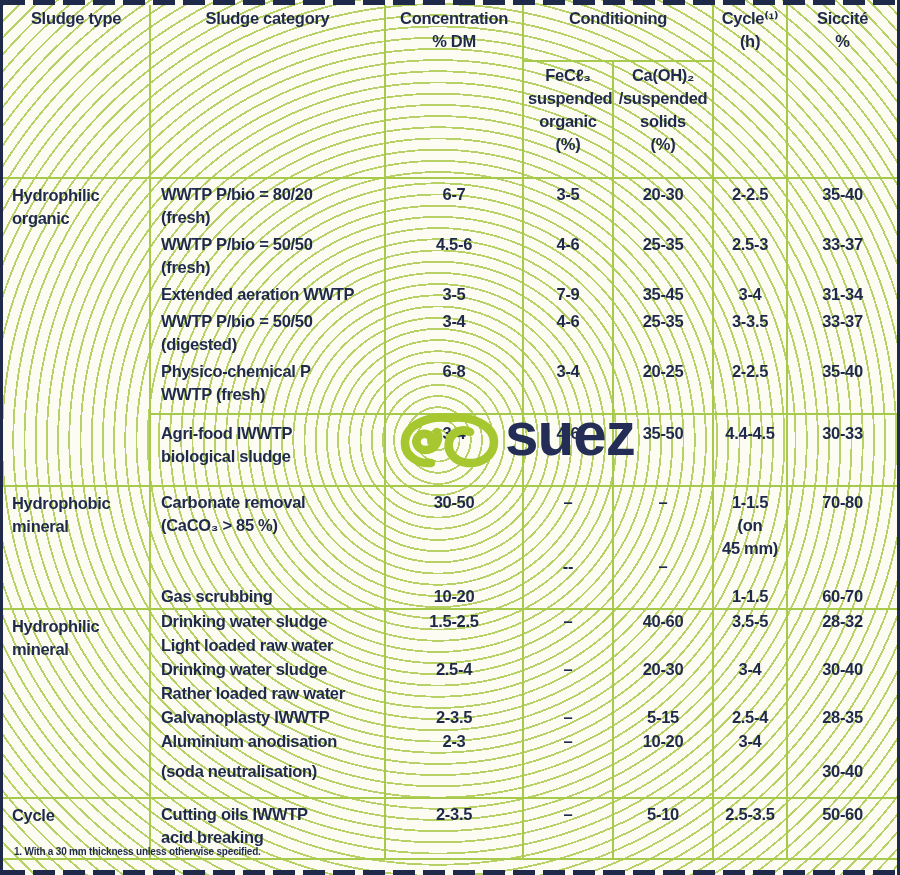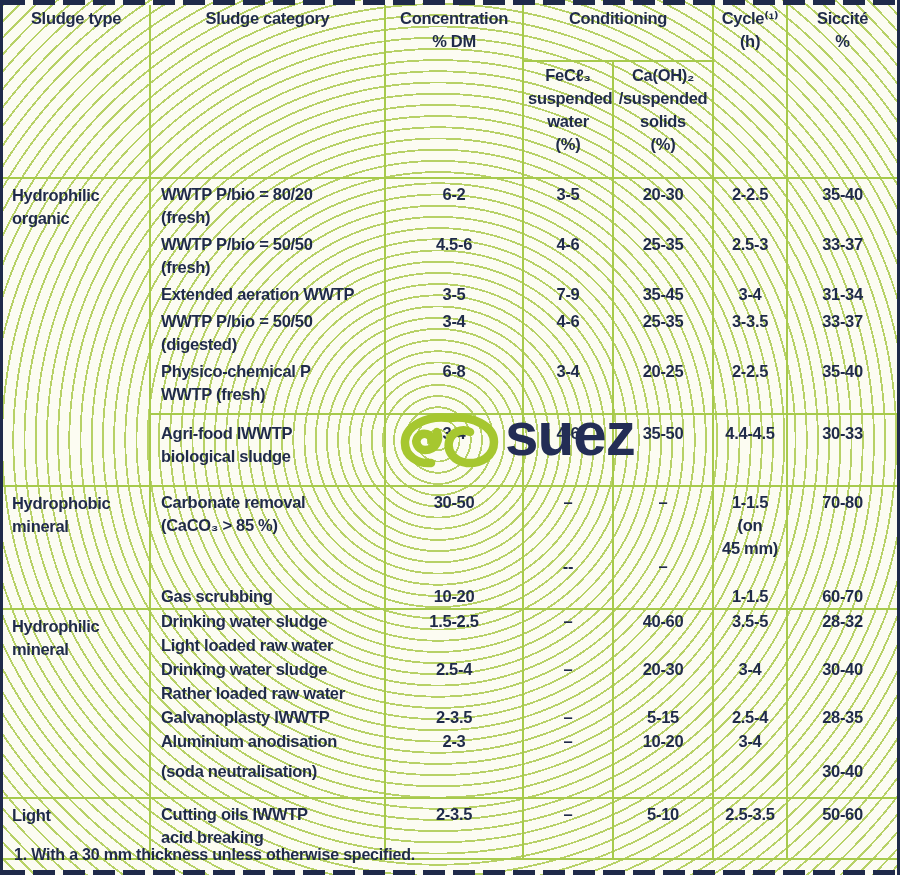--- a/index.html
+++ b/index.html
@@ -66,21 +66,21 @@
 
   td.t{padding:5px 0 0 9px;}
   td.c{padding:4px 0 0 10px;}
   td.v{text-align:center;padding-top:4px;}
   td.mid{vertical-align:middle;padding-top:0;}
   td.dash{vertical-align:middle;padding-top:14px;}
   td.low{padding-top:7px;}
 
   .footnote{
     position:absolute;left:11px;top:846px;
-    font-size:16px;font-weight:bold;color:var(--navy);
+    font-size:10px;font-weight:bold;color:var(--navy);
     letter-spacing:-0.2px;z-index:5;
   }
 
   .logo{position:absolute;left:396px;top:399px;z-index:5;display:flex;align-items:center;}
   .logo svg{display:block;margin-top:14px;}
   .logo .brand{
     font-size:62px;font-weight:bold;color:#232d55;
     line-height:56px;letter-spacing:-1px;margin-left:6px;
     transform:scaleX(0.97);transform-origin:left top;
   }
@@ -110,36 +110,36 @@
 % DM</td>
         <td colspan="2" class="cond">Conditioning</td>
         <td rowspan="2">Cycle⁽¹⁾
 (h)</td>
         <td rowspan="2">Siccité
 %</td>
       </tr>
       <tr style="height:117px">
         <td>FeCℓ₃
 suspended
-water
+organic
 (%)</td>
         <td>Ca(OH)₂
 /suspended
 solids
 (%)</td>
       </tr>
     </thead>
 
     <tbody>
       <tr style="height:50px">
         <td class="t" rowspan="6">Hydrophilic
 organic</td>
         <td class="c">WWTP P/bio = 80/20
 (fresh)</td>
-        <td class="v">6-2</td>
+        <td class="v">6-7</td>
         <td class="v">3-5</td>
         <td class="v">20-30</td>
         <td class="v">2-2.5</td>
         <td class="v">35-40</td>
       </tr>
       <tr style="height:50px">
         <td class="c">WWTP P/bio = 50/50
 (fresh)</td>
         <td class="v">4.5-6</td>
         <td class="v">4-6</td>
@@ -271,21 +271,21 @@
         <td class="v low"></td>
         <td class="v low"></td>
         <td class="v low"></td>
         <td class="v low"></td>
         <td class="v low">30-40</td>
       </tr>
     </tbody>
 
     <tbody>
       <tr style="height:61px">
-        <td class="t">Light</td>
+        <td class="t">Cycle</td>
         <td class="c">Cutting oils IWWTP
 acid breaking</td>
         <td class="v">2-3.5</td>
         <td class="v">–</td>
         <td class="v">5-10</td>
         <td class="v">2.5-3.5</td>
         <td class="v">50-60</td>
       </tr>
     </tbody>
   </table>

